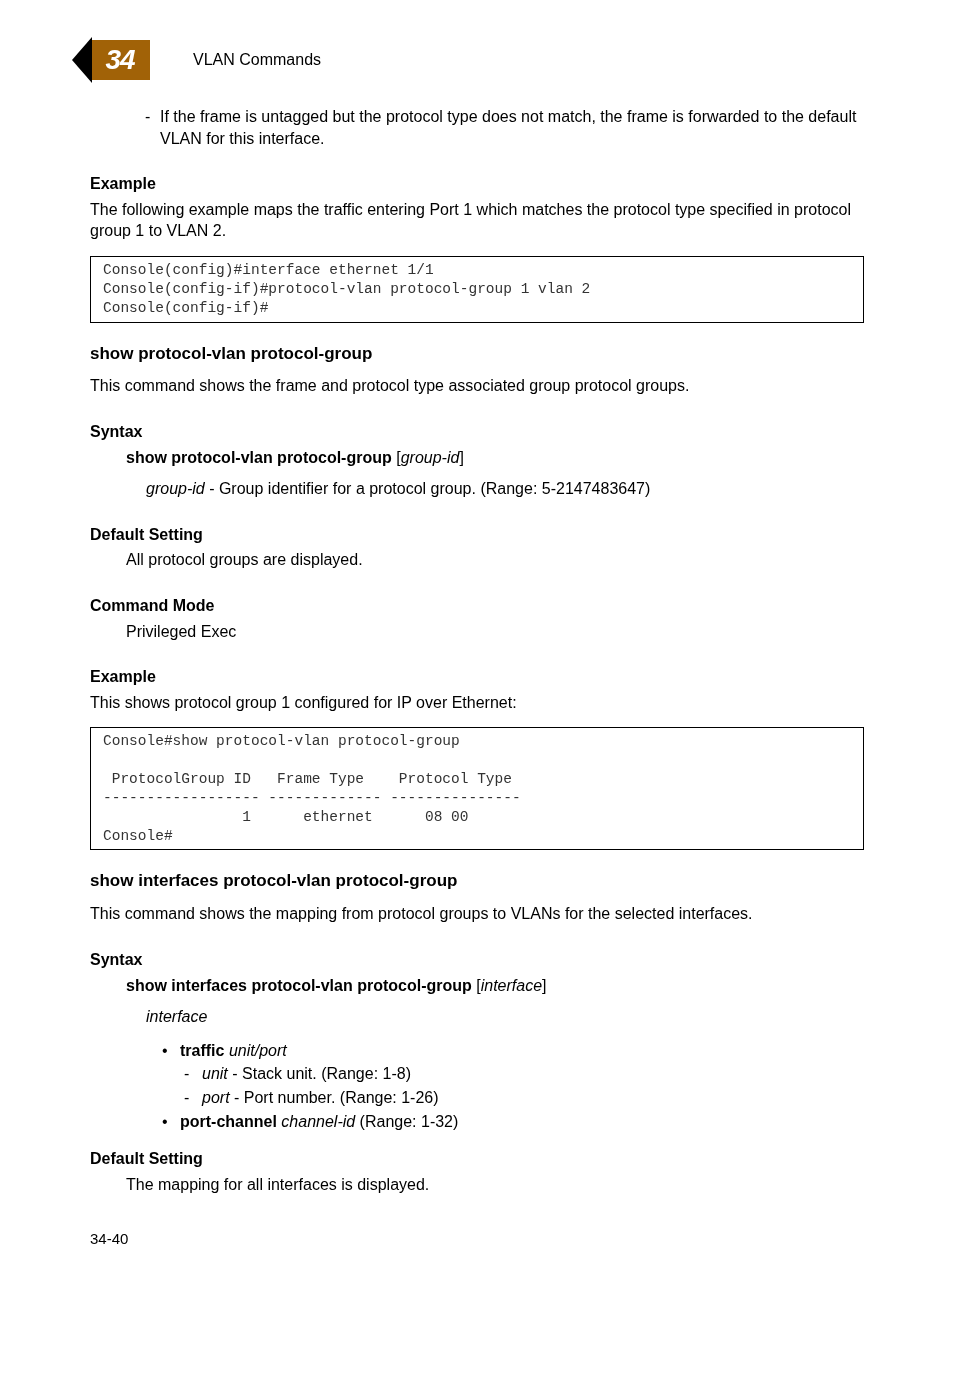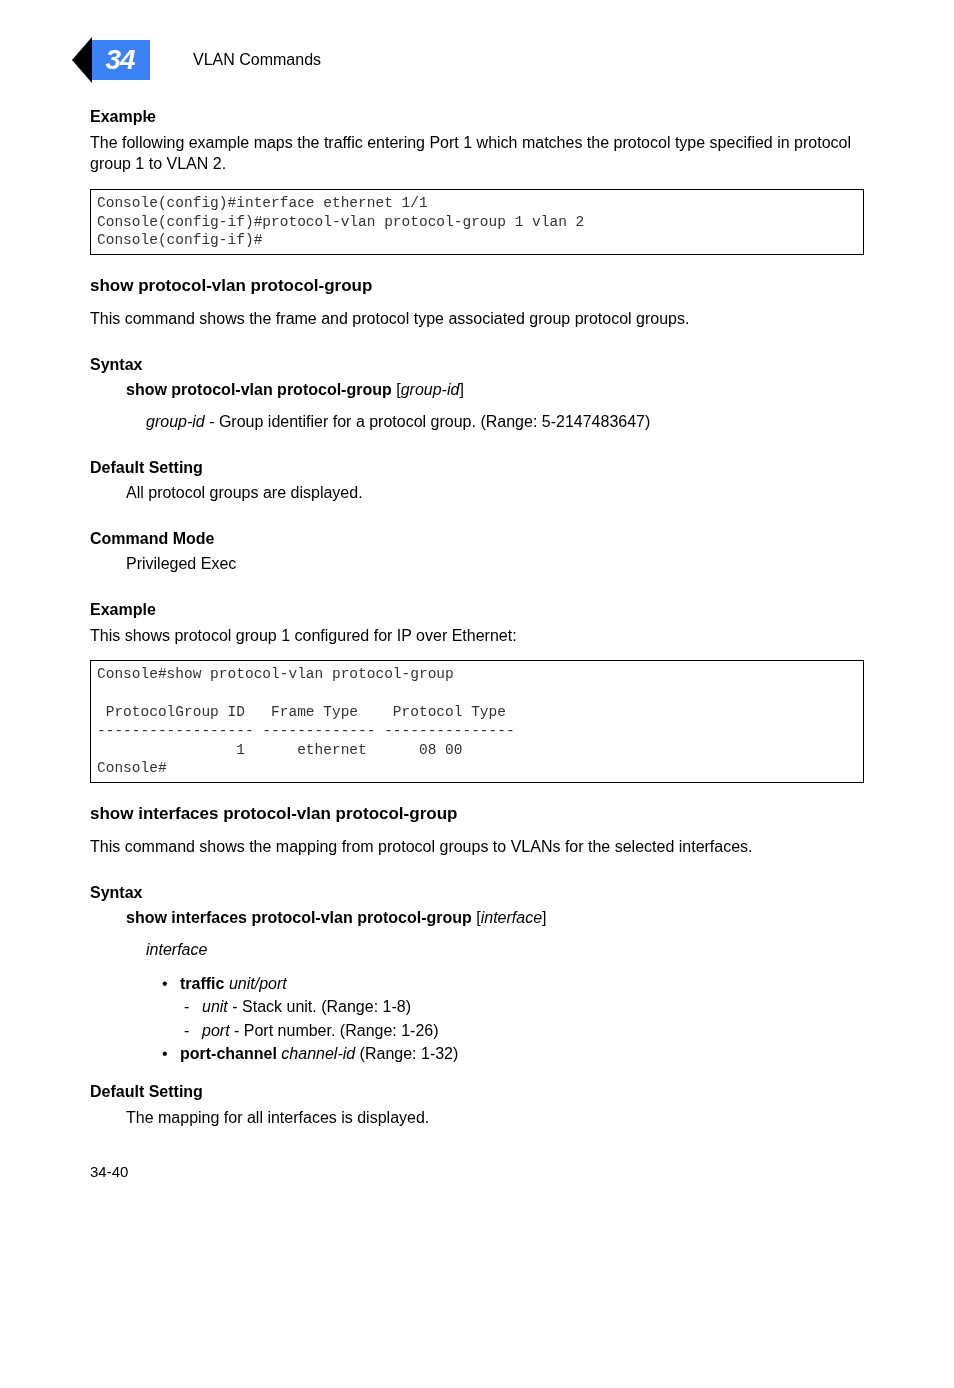--- a/index.html
+++ b/index.html
@@ -15,21 +15,21 @@
   .header-row {
     display: flex;
     align-items: center;
     gap: 10px;
     margin-bottom: 26px;
   }
   .chapter-badge {
     position: relative;
     width: 60px;
     height: 40px;
-    background: #3b82f6;
+    background: #a16207;
     display: flex;
     align-items: center;
     justify-content: center;
   }
   .chapter-badge::before {
     content: "";
     position: absolute;
     left: -18px;
     top: -3px;
     width: 0; height: 0;
@@ -54,21 +54,21 @@
   .bullet-indent { padding-left: 70px; position: relative; margin-bottom: 14px; }
   .bullet-indent .dash { position: absolute; left: 55px; }
   h3.section { font-size: 17px; font-weight: bold; margin-top: 20px; margin-bottom: 10px; }
   h4.sub { font-size: 16px; font-weight: bold; margin-top: 24px; margin-bottom: 4px; }
   .indent-1 { padding-left: 36px; margin-bottom: 12px; }
   .indent-2 { padding-left: 56px; margin-bottom: 12px; }
   .code-box {
     border: 1px solid #000;
     font-family: "Courier New", monospace;
     font-size: 14.5px;
-    padding: 4px 6px;
+    padding: 4px 12px;
     margin: 6px 0 18px 0;
     white-space: pre;
     line-height: 1.3;
     color: #333;
     overflow: hidden;
   }
   .italic { font-style: italic; }
   .syntax-line { padding-left: 36px; margin-bottom: 10px; }
   .syntax-desc { padding-left: 56px; margin-bottom: 12px; font-style: normal; }
   .list-container { padding-left: 90px; }
@@ -83,20 +83,21 @@
 
 <div class="header-row">
   <div class="chapter-badge">
     <span class="chapter-number">34</span>
   </div>
   <span class="chapter-title">VLAN Commands</span>
 </div>
 
 <div class="bullet-indent">
   <span class="dash">-</span>
+  <span>If the frame is untagged but the protocol type does not match, the frame is forwarded to the default VLAN for this interface.</span>
 </div>
 
 <h4 class="sub">Example</h4>
 <div class="body-text">The following example maps the traffic entering Port 1 which matches the protocol type specified in protocol group 1 to VLAN 2.</div>
 <div class="code-box">Console(config)#interface ethernet 1/1
 Console(config-if)#protocol-vlan protocol-group 1 vlan 2
 Console(config-if)#</div>
 
 <h3 class="section">show protocol-vlan protocol-group</h3>
 <div class="body-text">This command shows the frame and protocol type associated group protocol groups.</div>

